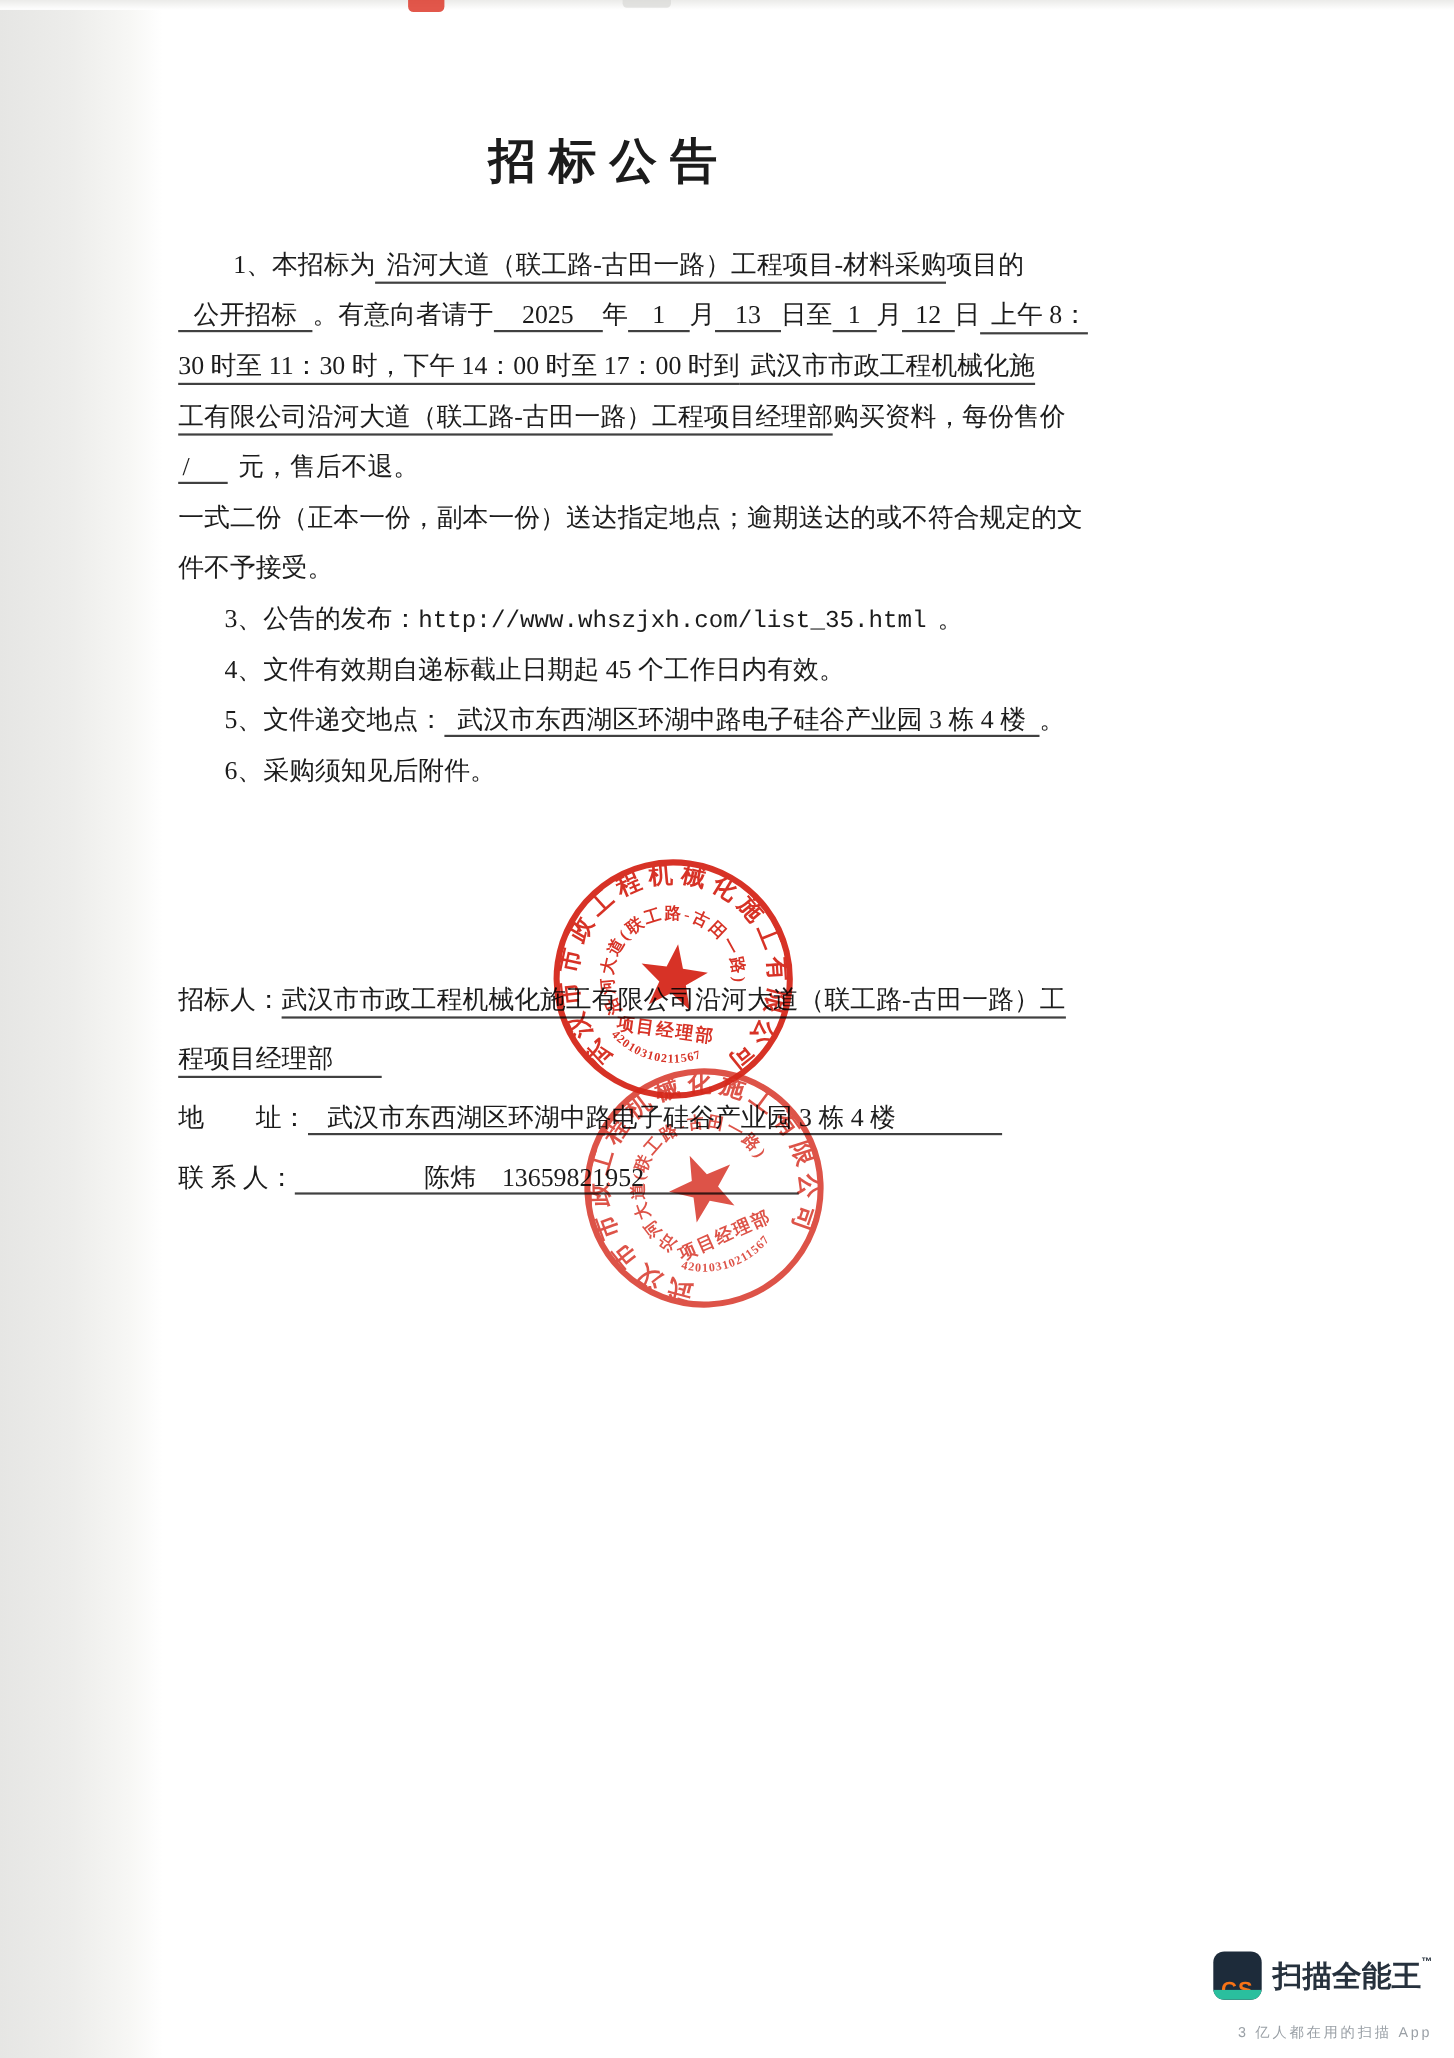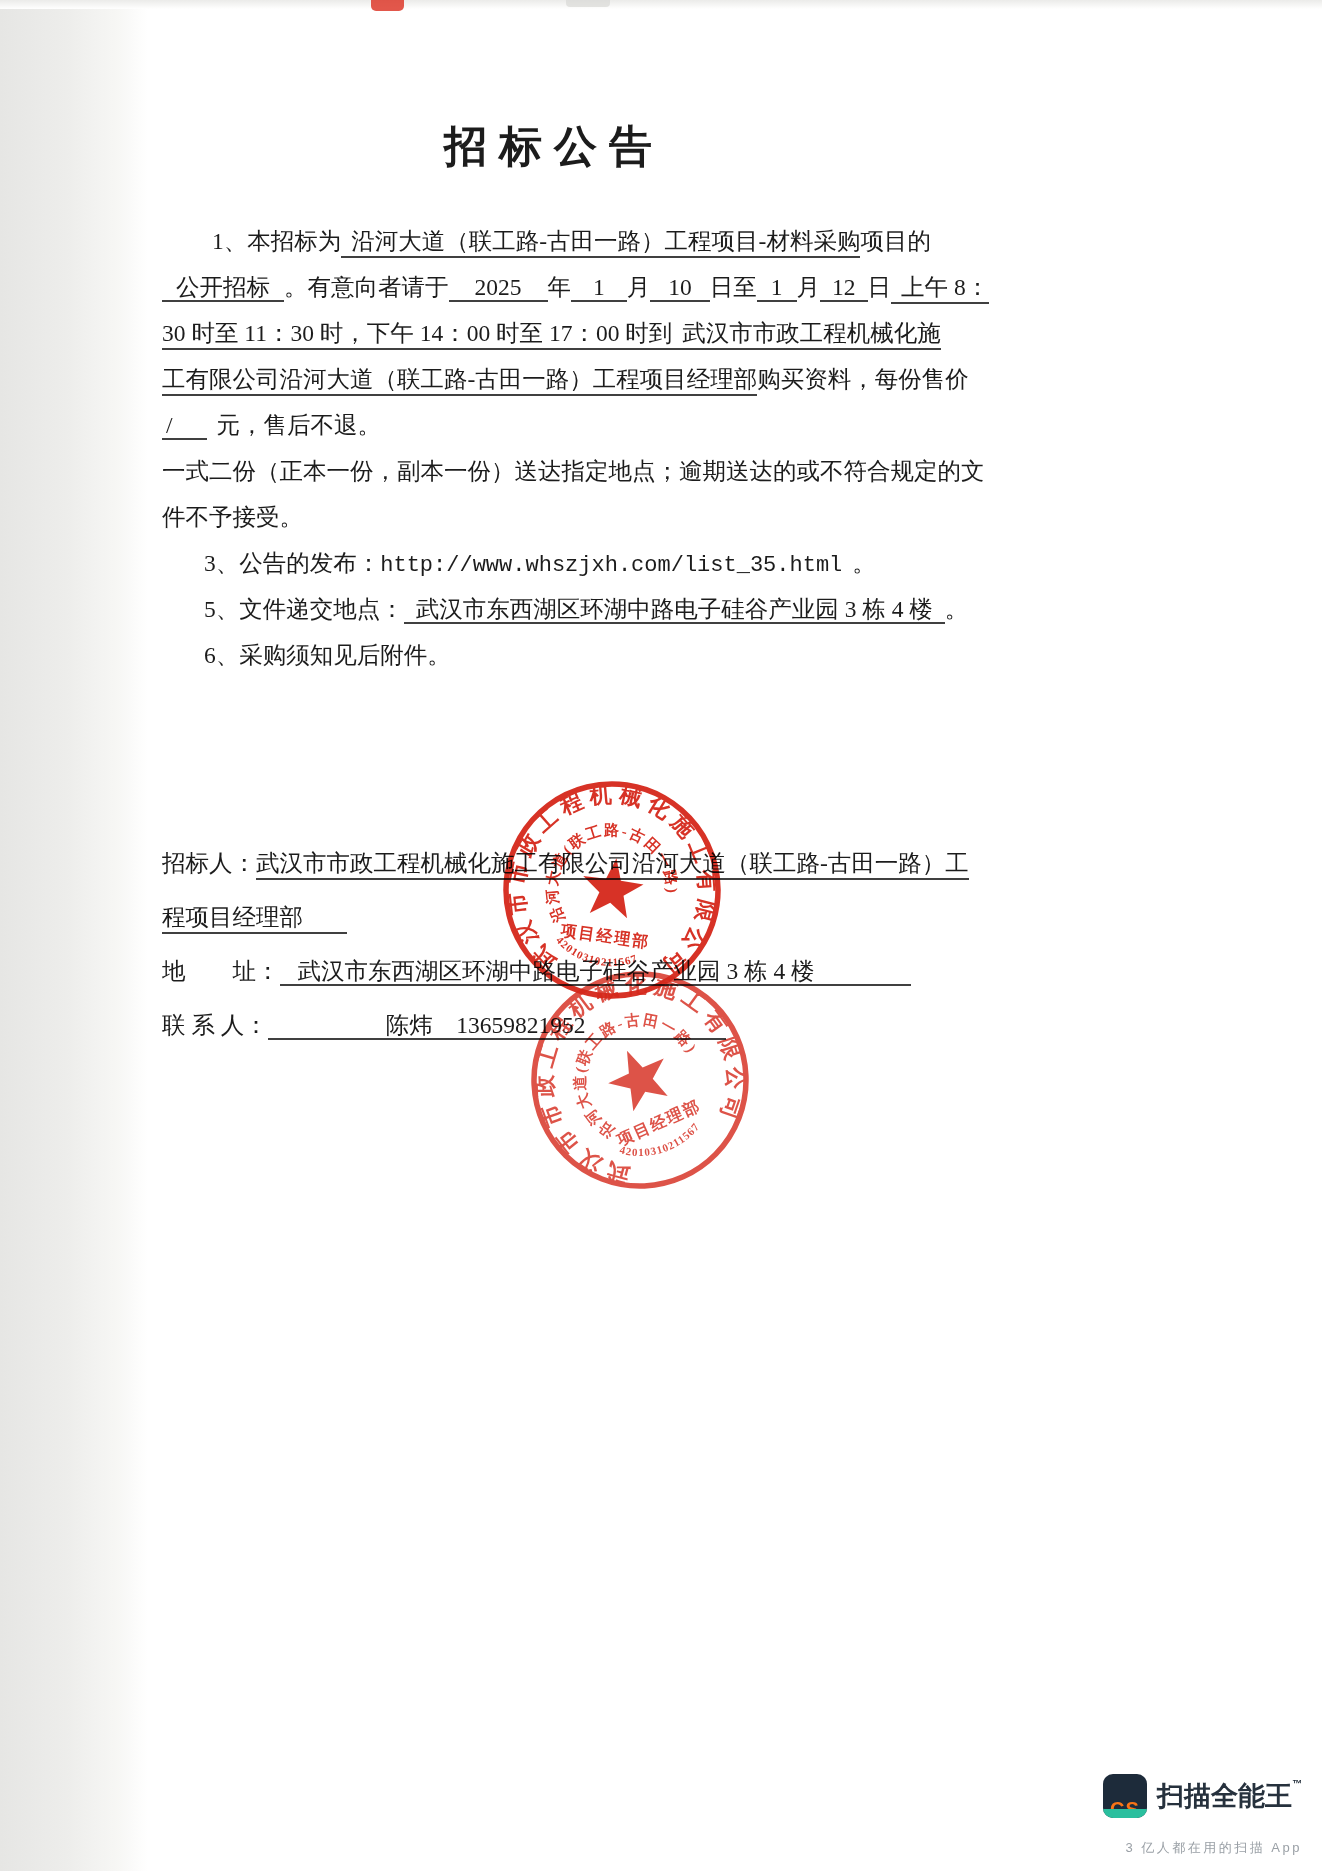--- a/index.html
+++ b/index.html
@@ -62,38 +62,39 @@
   <div class="artifact-red"></div>
   <div class="artifact-gray"></div>
 
   <div class="content">
     <h1 class="title">招标公告</h1>
 
     <div class="line indent">
       <span>1、本招标为</span><span class="sp u">沿河大道（联工路-古田一路）工程项目-材料采购</span><span>项目的</span>
     </div>
     <div class="line">
-      <span class="u gD">公开招标</span><span>。有意向者请于</span><span class="u gA">2025</span><span>年</span><span class="u gB">1</span><span>月</span><span class="u gC">10</span><span>日至</span><span class="u gD">1</span><span>月</span><span class="u gE">12</span><span>日</span><span class="u gF">上午 8：</span>
+      <span class="u gD">公开招标</span><span>。有意向者请于</span><span class="u gA">2025</span><span>年</span><span class="u gB">1</span><span>月</span><span class="u gC">13</span><span>日至</span><span class="u gD">1</span><span>月</span><span class="u gE">12</span><span>日</span><span class="u gF">上午 8：</span>
     </div>
     <div class="line">
       <span class="u">30 时至 11：30 时，下午 14：00 时至 17：00 时到</span><span class="u sp">武汉市市政工程机械化施</span>
     </div>
     <div class="line">
       <span class="u">工有限公司沿河大道（联工路-古田一路）工程项目经理部</span><span>购买资料，每份售价</span>
     </div>
     <div class="line">
       <span class="u slash">/</span><span class="sp">元，售后不退。</span>
     </div>
 
     <div class="line">一式二份（正本一份，副本一份）送达指定地点；逾期送达的或不符合规定的文</div>
     <div class="line">件不予接受。</div>
 
     <div class="line indent2">
       <span>3、公告的发布：</span><span class="mono">http://www.whszjxh.com/list_35.html</span><span class="sp">。</span>
     </div>
+    <div class="line indent2">4、文件有效期自递标截止日期起 45 个工作日内有效。</div>
     <div class="line indent2">
       <span>5、文件递交地点：</span><span class="u gE">武汉市东西湖区环湖中路电子硅谷产业园 3 栋 4 楼</span><span>。</span>
     </div>
     <div class="line indent2">6、采购须知见后附件。</div>
 
     <div class="footer">
       <div class="fline">
         <span>招标人：</span><span class="u">武汉市市政工程机械化施工有限公司沿河大道（联工路-古田一路）工</span>
       </div>
       <div class="fline">

